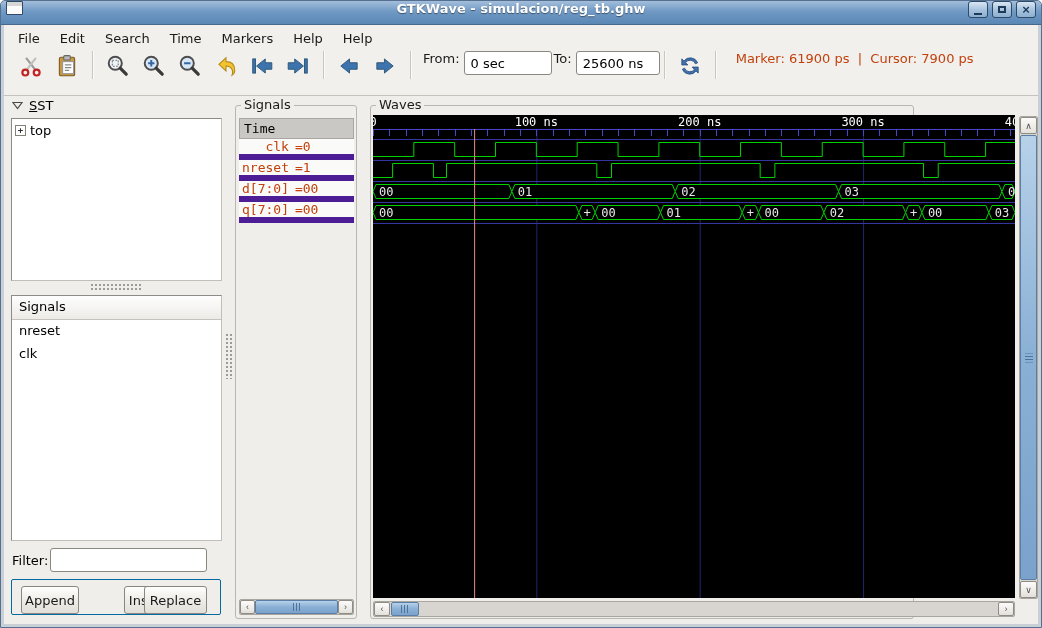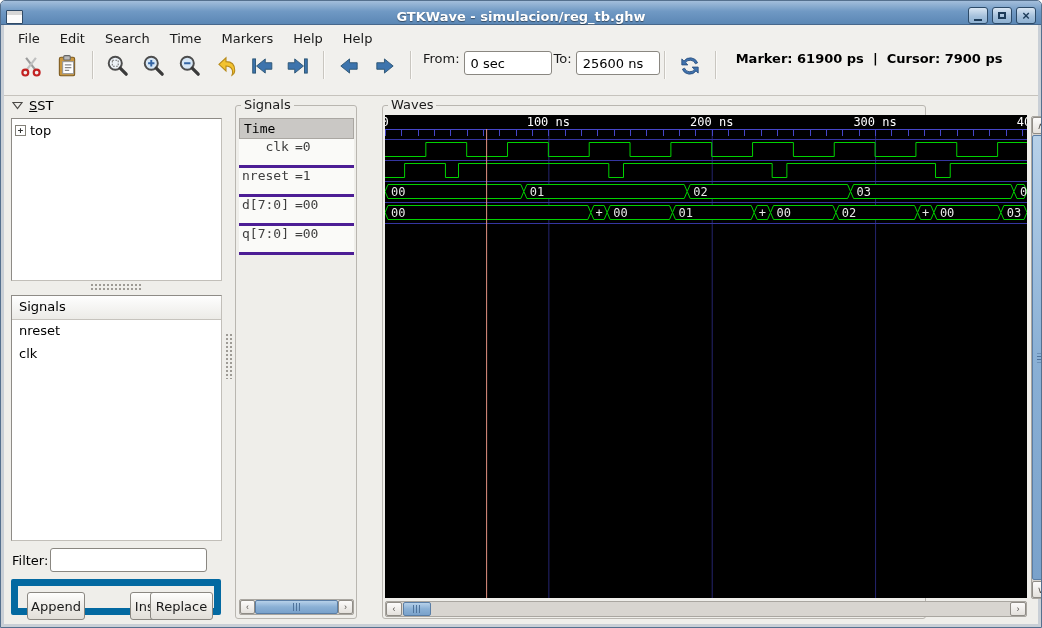--- a/index.html
+++ b/index.html
@@ -5,21 +5,21 @@
   * { box-sizing: border-box; margin: 0; padding: 0; }
   html,body { background:#ffffff; }
   body { font-family:"DejaVu Sans", sans-serif; }
 
   #window { position:relative; width:1042px; height:628px; background:#c9cfd6;
             border:1px solid #55708e; border-radius:5px 5px 0 0; overflow:hidden; }
 
   
   .titlebar { position:relative; height:24px; border-radius:4px 4px 0 0;
               background:linear-gradient(180deg,#a3bedb 0%, #7099c4 45%, #5b87b5 100%);
-              border-bottom:1px solid #47688c; display:flex; align-items:flex-end; padding:0 5px; }
+              border-bottom:1px solid #47688c; display:flex; align-items:flex-start; padding:0 5px; }
   .win-icon { width:17px; height:14px; border:1px solid #2f4a66; border-radius:1px;
               background:linear-gradient(#d6d6d6 0 4px, #fbfbfb 4px); margin-right:6px; }
   .title-text { position:absolute; left:0; right:0; text-align:center; color:#fff;
                 font-size:13px; font-weight:bold; text-shadow:0 1px 1px rgba(0,0,0,.45); }
   .win-buttons { margin-left:auto; display:flex; gap:4px; z-index:2; }
   .win-btn { width:20px; height:17px; border:1px solid #2c4a68; border-radius:3px;
              background:linear-gradient(#d9e6f3,#a6c1dc 55%,#8db0d2);
              display:flex; align-items:center; justify-content:center; cursor:default; padding:0; }
   .min-glyph { width:8px; height:2px; background:#1d3b59; margin-top:8px; }
   .max-glyph { width:8px; height:7px; border:2px solid #1d3b59; }
@@ -36,21 +36,21 @@
              display:flex; align-items:flex-start; padding:0 12px; font-size:13px; color:#1a1a1a; }
   .tool-btn { width:30px; height:30px; background:none; border:none; padding:2px;
               margin-right:6px; display:flex; align-items:center; justify-content:center; }
   .tb-sep { width:2px; height:28px; border-left:1px solid #c9c6c0; border-right:1px solid #fbfaf8;
             margin:0 9px 0 4px; }
   .tb-label { margin:0 4px 0 2px; }
   .tb-input { height:24px; border:1px solid #8a8781; border-radius:3px; padding:0 6px;
               font:13px "DejaVu Sans", sans-serif; background:#fff; }
   #from-input { width:88px; }
   #to-input { width:84px; }
-  .tb-status { margin-left:10px; white-space:pre; color:#000000;font-weight:bold; }
+  .tb-status { margin-left:10px; white-space:pre; color:#c2410c; }
 
   
   .main { position:absolute; left:0; right:0; top:71px; bottom:5px; background:#efeeea; }
 
   .sunken { background:#fff; border:1px solid;
             border-color:#8e8b86 #c2bfb9 #c2bfb9 #8e8b86; }
 
   #sst-header { position:absolute; left:8px; top:2px; display:flex; align-items:center;
                 gap:6px; font-size:13px; }
   #sst-label { display:inline-block; }
@@ -72,41 +72,41 @@
   .list-header { height:24px; background:linear-gradient(#fefefe,#ecebe7);
                  border-bottom:1px solid #c6c3bd; padding:3px 7px; font-size:13px; }
   .list-row { height:23px; padding:3px 7px; font-size:13px; }
 
   #filter-label { position:absolute; left:8px; top:457px; font-size:13px; }
   #filter-input { position:absolute; left:46px; top:452px; width:157px; height:24px;
                   border:1px solid #8a8781; border-radius:3px; padding:0 5px;
                   font:13px "DejaVu Sans", sans-serif; background:#fff; }
 
   #btn-frame { position:absolute; left:7px; top:483px; width:210px; height:36px;
-               border:7px solid #0369a1; border-radius:2px; }
+               border:1px solid #0369a1; border-radius:2px; }
   .gtk-btn { position:absolute; top:6px; height:28px; border:1px solid #8a8781; border-radius:3px;
              background:linear-gradient(#fefefd,#f0eeea 45%,#e2dfd9);
              font:13px "DejaVu Sans", sans-serif; color:#1a1a1a; }
   #append-btn { left:9px;  width:58px; }
   #insert-btn { left:78px; width:47px;margin-left:34px; }
   #replace-btn{ left:132px;width:63px; }
 
   .gtk-frame { position:absolute; top:9px; height:514px; border:1px solid #b9b6b0;
                border-radius:3px; }
   .frame-label { position:absolute; top:-9px; left:5px; background:#efeeea; padding:0 3px;
                  font-size:13px; color:#1a1a1a; }
   #mid-frame { left:231px; width:122px; }
-  #waves-frame { left:378px; width:544px; }
+  #waves-frame { left:366px; width:544px; }
 
   #time-header { position:absolute; left:3px; top:12px; width:115px; height:21px;
                  background:#cac8c5; border:1px solid #aaa7a2;
                  font:13px/19px "DejaVu Sans Mono", monospace; padding:0 4px; color:#000; }
   #sig-rows { position:absolute; left:3px; top:33px; width:115px; }
-  .sig-row { height:29px; line-height:21px; background:#fafaf8; border-bottom:3px solid #4c1d95;
-             font:13px "DejaVu Sans Mono", monospace; padding:0 3px; white-space:pre; color:#404040; }
+  .sig-row { height:21px; line-height:21px; background:#fafaf8; border-bottom:6px solid #4c1d95;
+             font:13px "DejaVu Sans Mono", monospace; padding:0 3px; white-space:pre; color:#c2410c; }
   .sig-name { display:inline-block; width:6ch; text-align:right; }
   .sig-val { margin-left:6px; }
 
   #wave-canvas { position:absolute; left:2px; top:9px; width:642px; height:483px;
                  background:#000; display:block; }
 
   
   .scrollbar { position:absolute; background:#d8d5d0; border:1px solid #a9a6a0; border-radius:2px; }
   .sb-btn { position:absolute; background:linear-gradient(#fcfbfa,#e4e1dc);
             border:1px solid #8f8c86; border-radius:2px; display:flex; align-items:center;

